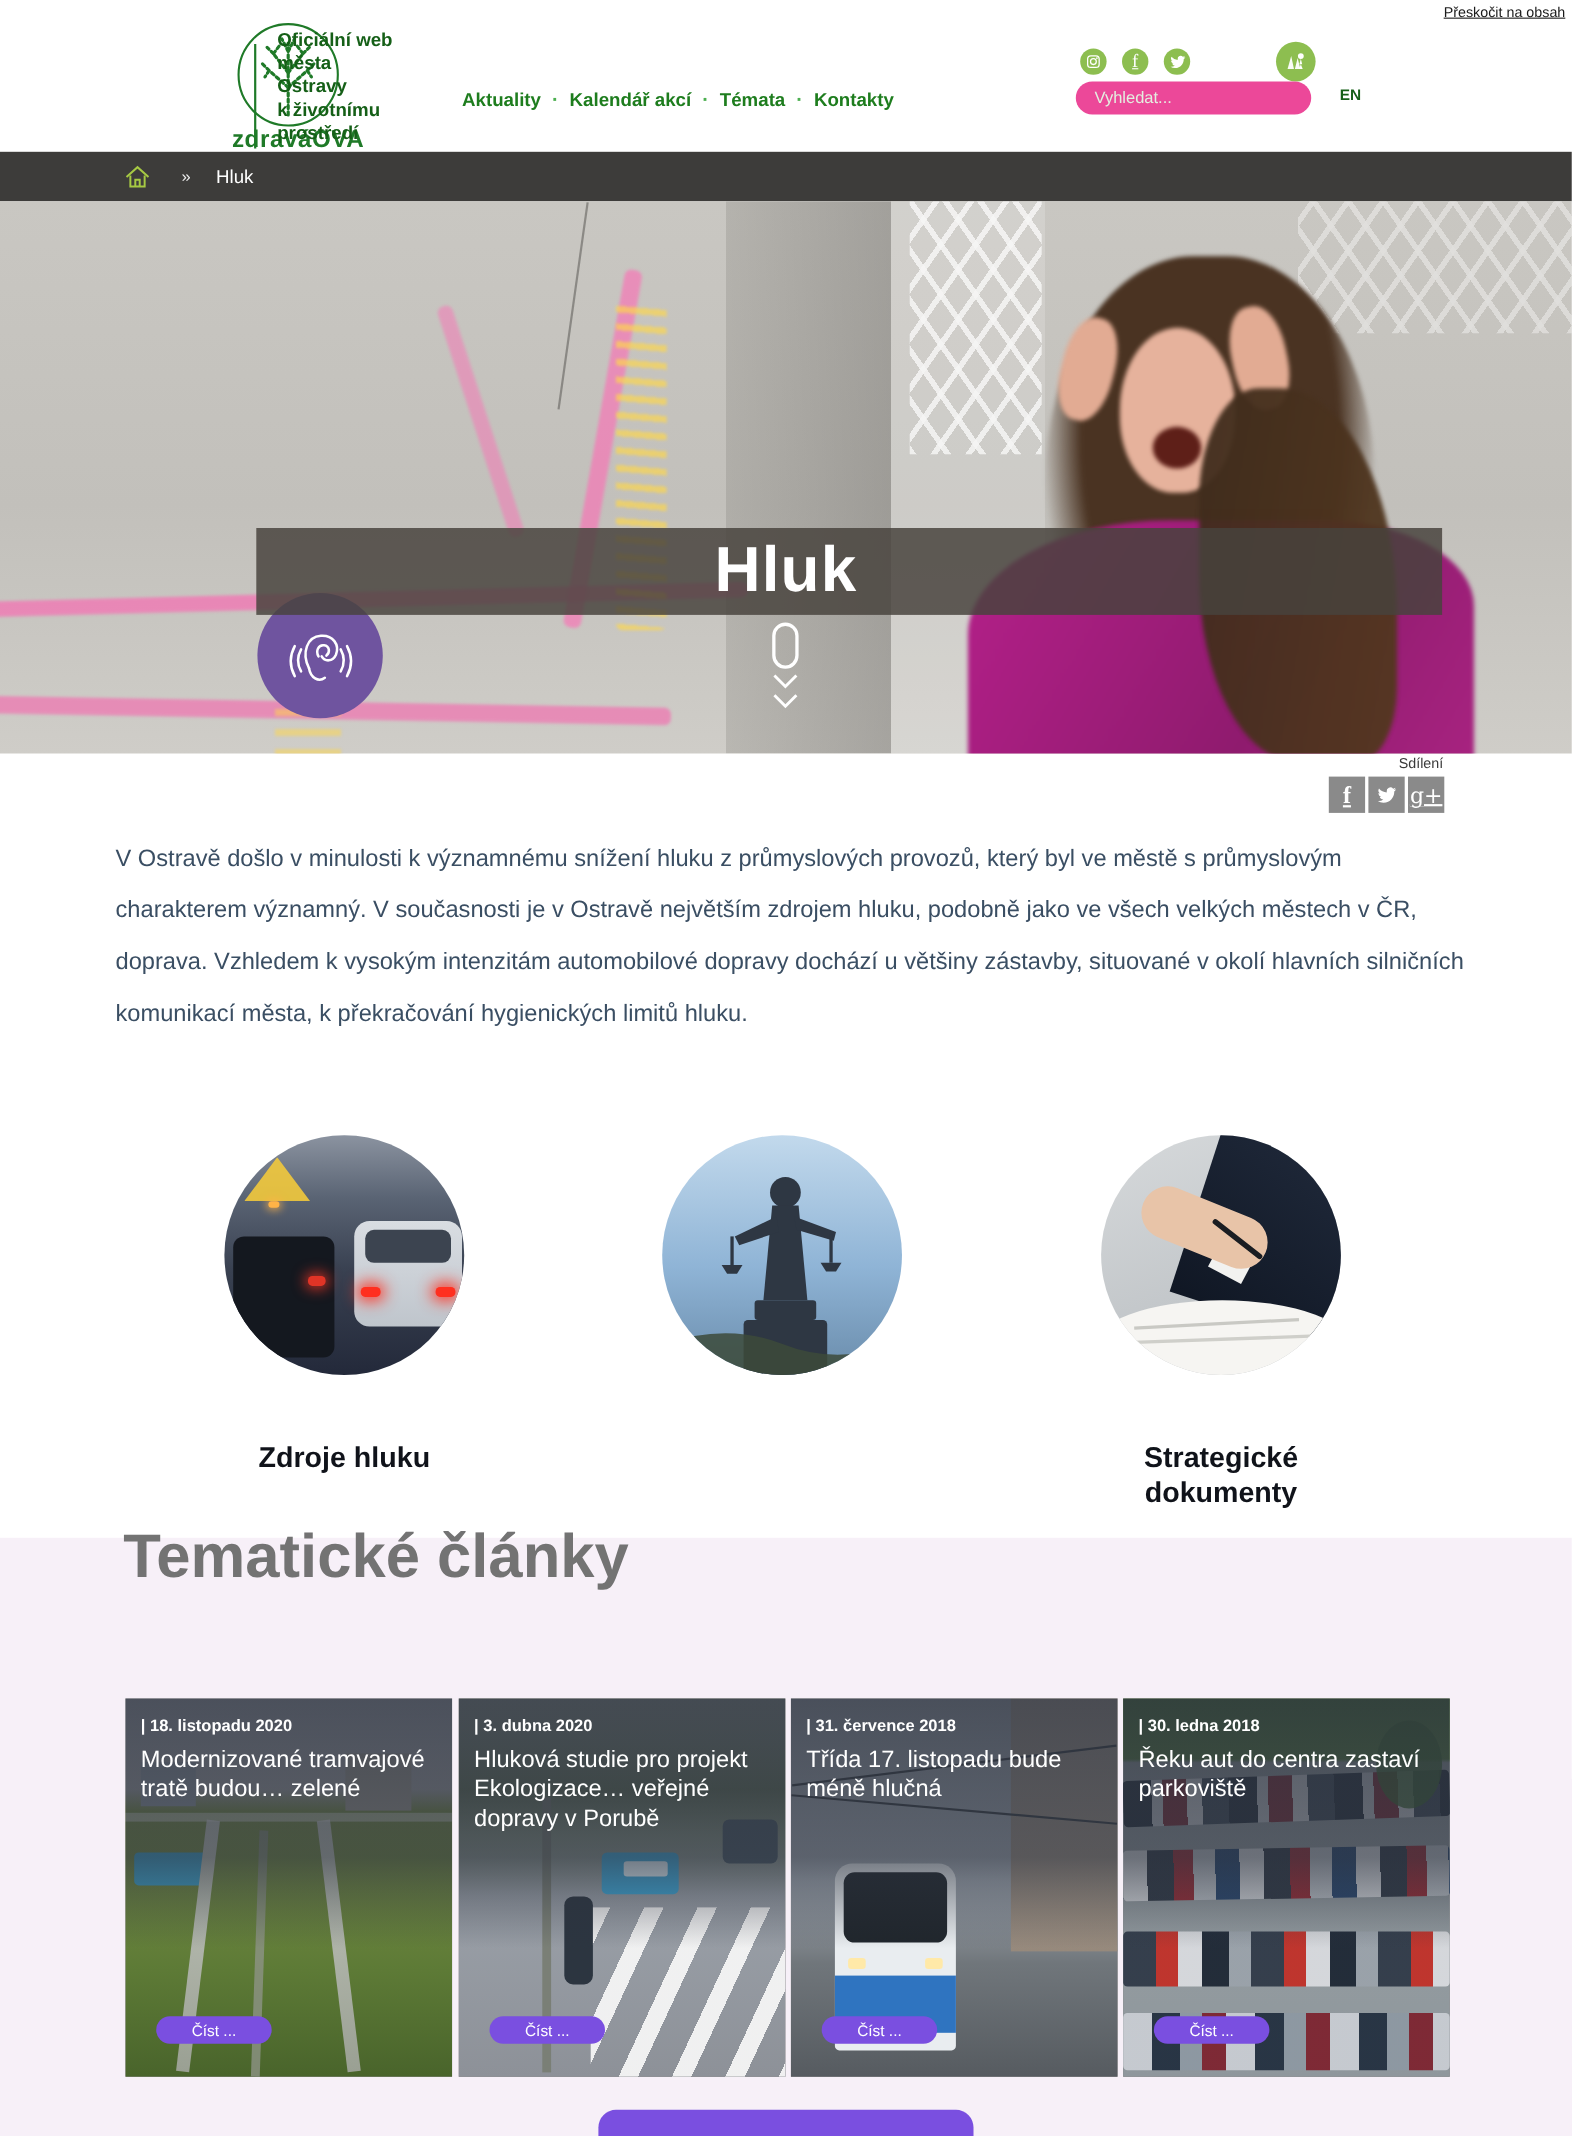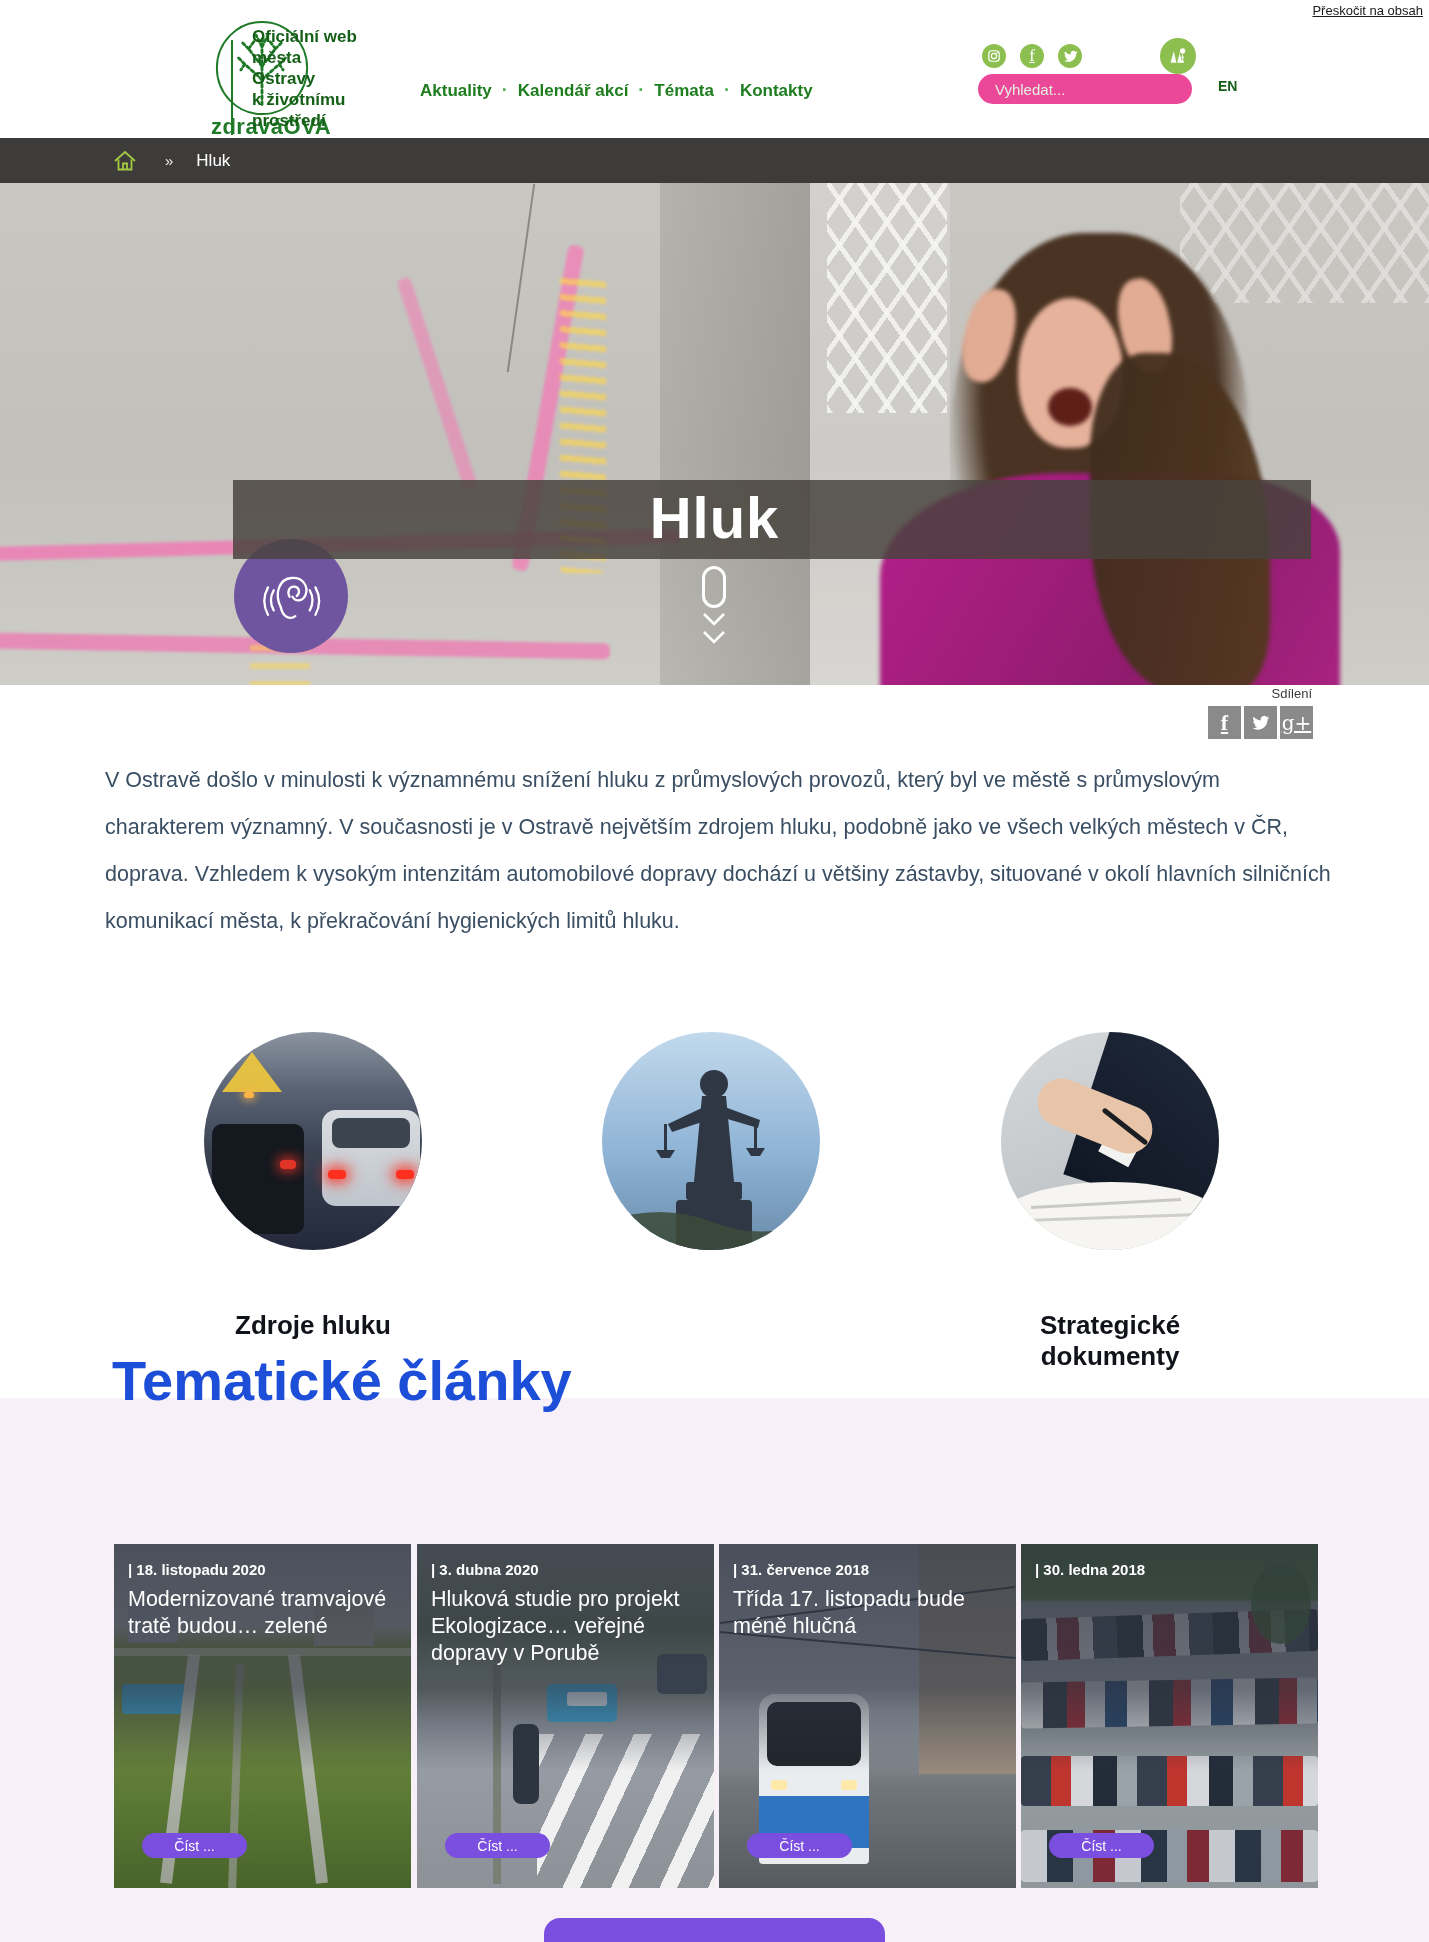--- a/index.html
+++ b/index.html
@@ -69,22 +69,22 @@
   .intro{position:absolute;left:105px;top:757px;width:1228px;margin:0;
          font-size:21.5px;line-height:47px;color:#3a4e63;}
 
   
   .topic{position:absolute;width:260px;display:flex;flex-direction:column;align-items:center;cursor:pointer;}
   .topic-img{width:218px;height:218px;border-radius:50%;overflow:hidden;position:relative;}
   .topic-label{margin-top:60px;font-size:26px;font-weight:bold;color:#10131a;text-align:center;}
 
   
   .articles-bg{position:absolute;left:0;top:1398px;width:1429px;height:544px;background:#f7f0f8;}
-  .articles-heading{position:absolute;left:112px;top:1348px;margin:0;font-size:56px;font-weight:800;
-                    color:#1d4ed8;}
+  .articles-heading{position:absolute;left:112px;top:1382px;margin:0;font-size:56px;font-weight:800;
+                    color:#737373;}
   .card{position:absolute;top:1544px;width:297px;height:344px;overflow:hidden;cursor:pointer;background:#777;}
   .card-img{position:absolute;inset:0;}
   .card-scrim{position:absolute;inset:0;
       background:linear-gradient(180deg,rgba(44,50,62,.78) 0%,rgba(44,50,62,.62) 42%,rgba(44,50,62,0) 66%);}
   .card-date{position:absolute;left:14px;top:17px;font-size:15px;font-weight:bold;color:#ffffff;}
   .card-title{position:absolute;left:14px;top:42px;width:268px;font-size:21.5px;line-height:27px;
               font-weight:normal;color:#ffffff;}
   .read-btn{position:absolute;left:28px;bottom:30px;width:105px;height:25px;border-radius:13px;
             background:#7a4fe0;color:#fff;font-size:14px;display:flex;align-items:center;
             justify-content:center;text-decoration:none;}
@@ -349,18 +349,19 @@
   <article class="card" style="left:1021px;">
     <div class="card-img" style="background:linear-gradient(180deg,#4c7a38 0%,#58833f 16%,#98a0a4 17%,#8f979c 100%);">
       <div class="shape" style="left:0;top:70px;width:297px;height:42px;background:repeating-linear-gradient(90deg,#1d2734 0 26px,#c8ccd2 26px 36px,#7d2430 36px 58px,#d8dade 58px 72px,#3a4654 72px 96px);border-radius:4px;opacity:.92;transform:rotate(-2deg);"></div>
       <div class="shape" style="left:0;top:136px;width:297px;height:46px;background:repeating-linear-gradient(90deg,#d8dade 0 22px,#28313e 22px 46px,#98222c 46px 64px,#bfc4ca 64px 84px,#20406a 84px 106px);border-radius:4px;opacity:.92;transform:rotate(-1deg);"></div>
       <div class="shape" style="left:0;top:212px;width:297px;height:50px;background:repeating-linear-gradient(90deg,#303a48 0 30px,#c13028 30px 50px,#d8dade 50px 72px,#1d2734 72px 96px,#9aa2aa 96px 116px);border-radius:4px;opacity:.95;"></div>
       <div class="shape" style="left:0;top:286px;width:297px;height:52px;background:repeating-linear-gradient(90deg,#c8ccd2 0 26px,#233040 26px 52px,#8d98a2 52px 72px,#7d2430 72px 94px);border-radius:4px;opacity:.95;"></div>
       <div class="shape" style="left:230px;top:20px;width:60px;height:80px;background:#3f6a30;border-radius:50%;opacity:.8;"></div>
     </div>
     <div class="card-scrim"></div>
     <div class="card-date">| 30. ledna 2018</div>
+    <div class="card-title">Řeku aut do centra zastaví parkoviště</div>
     <a href="#" class="read-btn">Číst ...</a>
   </article>
 
   <a href="#" class="more-btn"></a>
 
 </div>
 
 </body></html>

